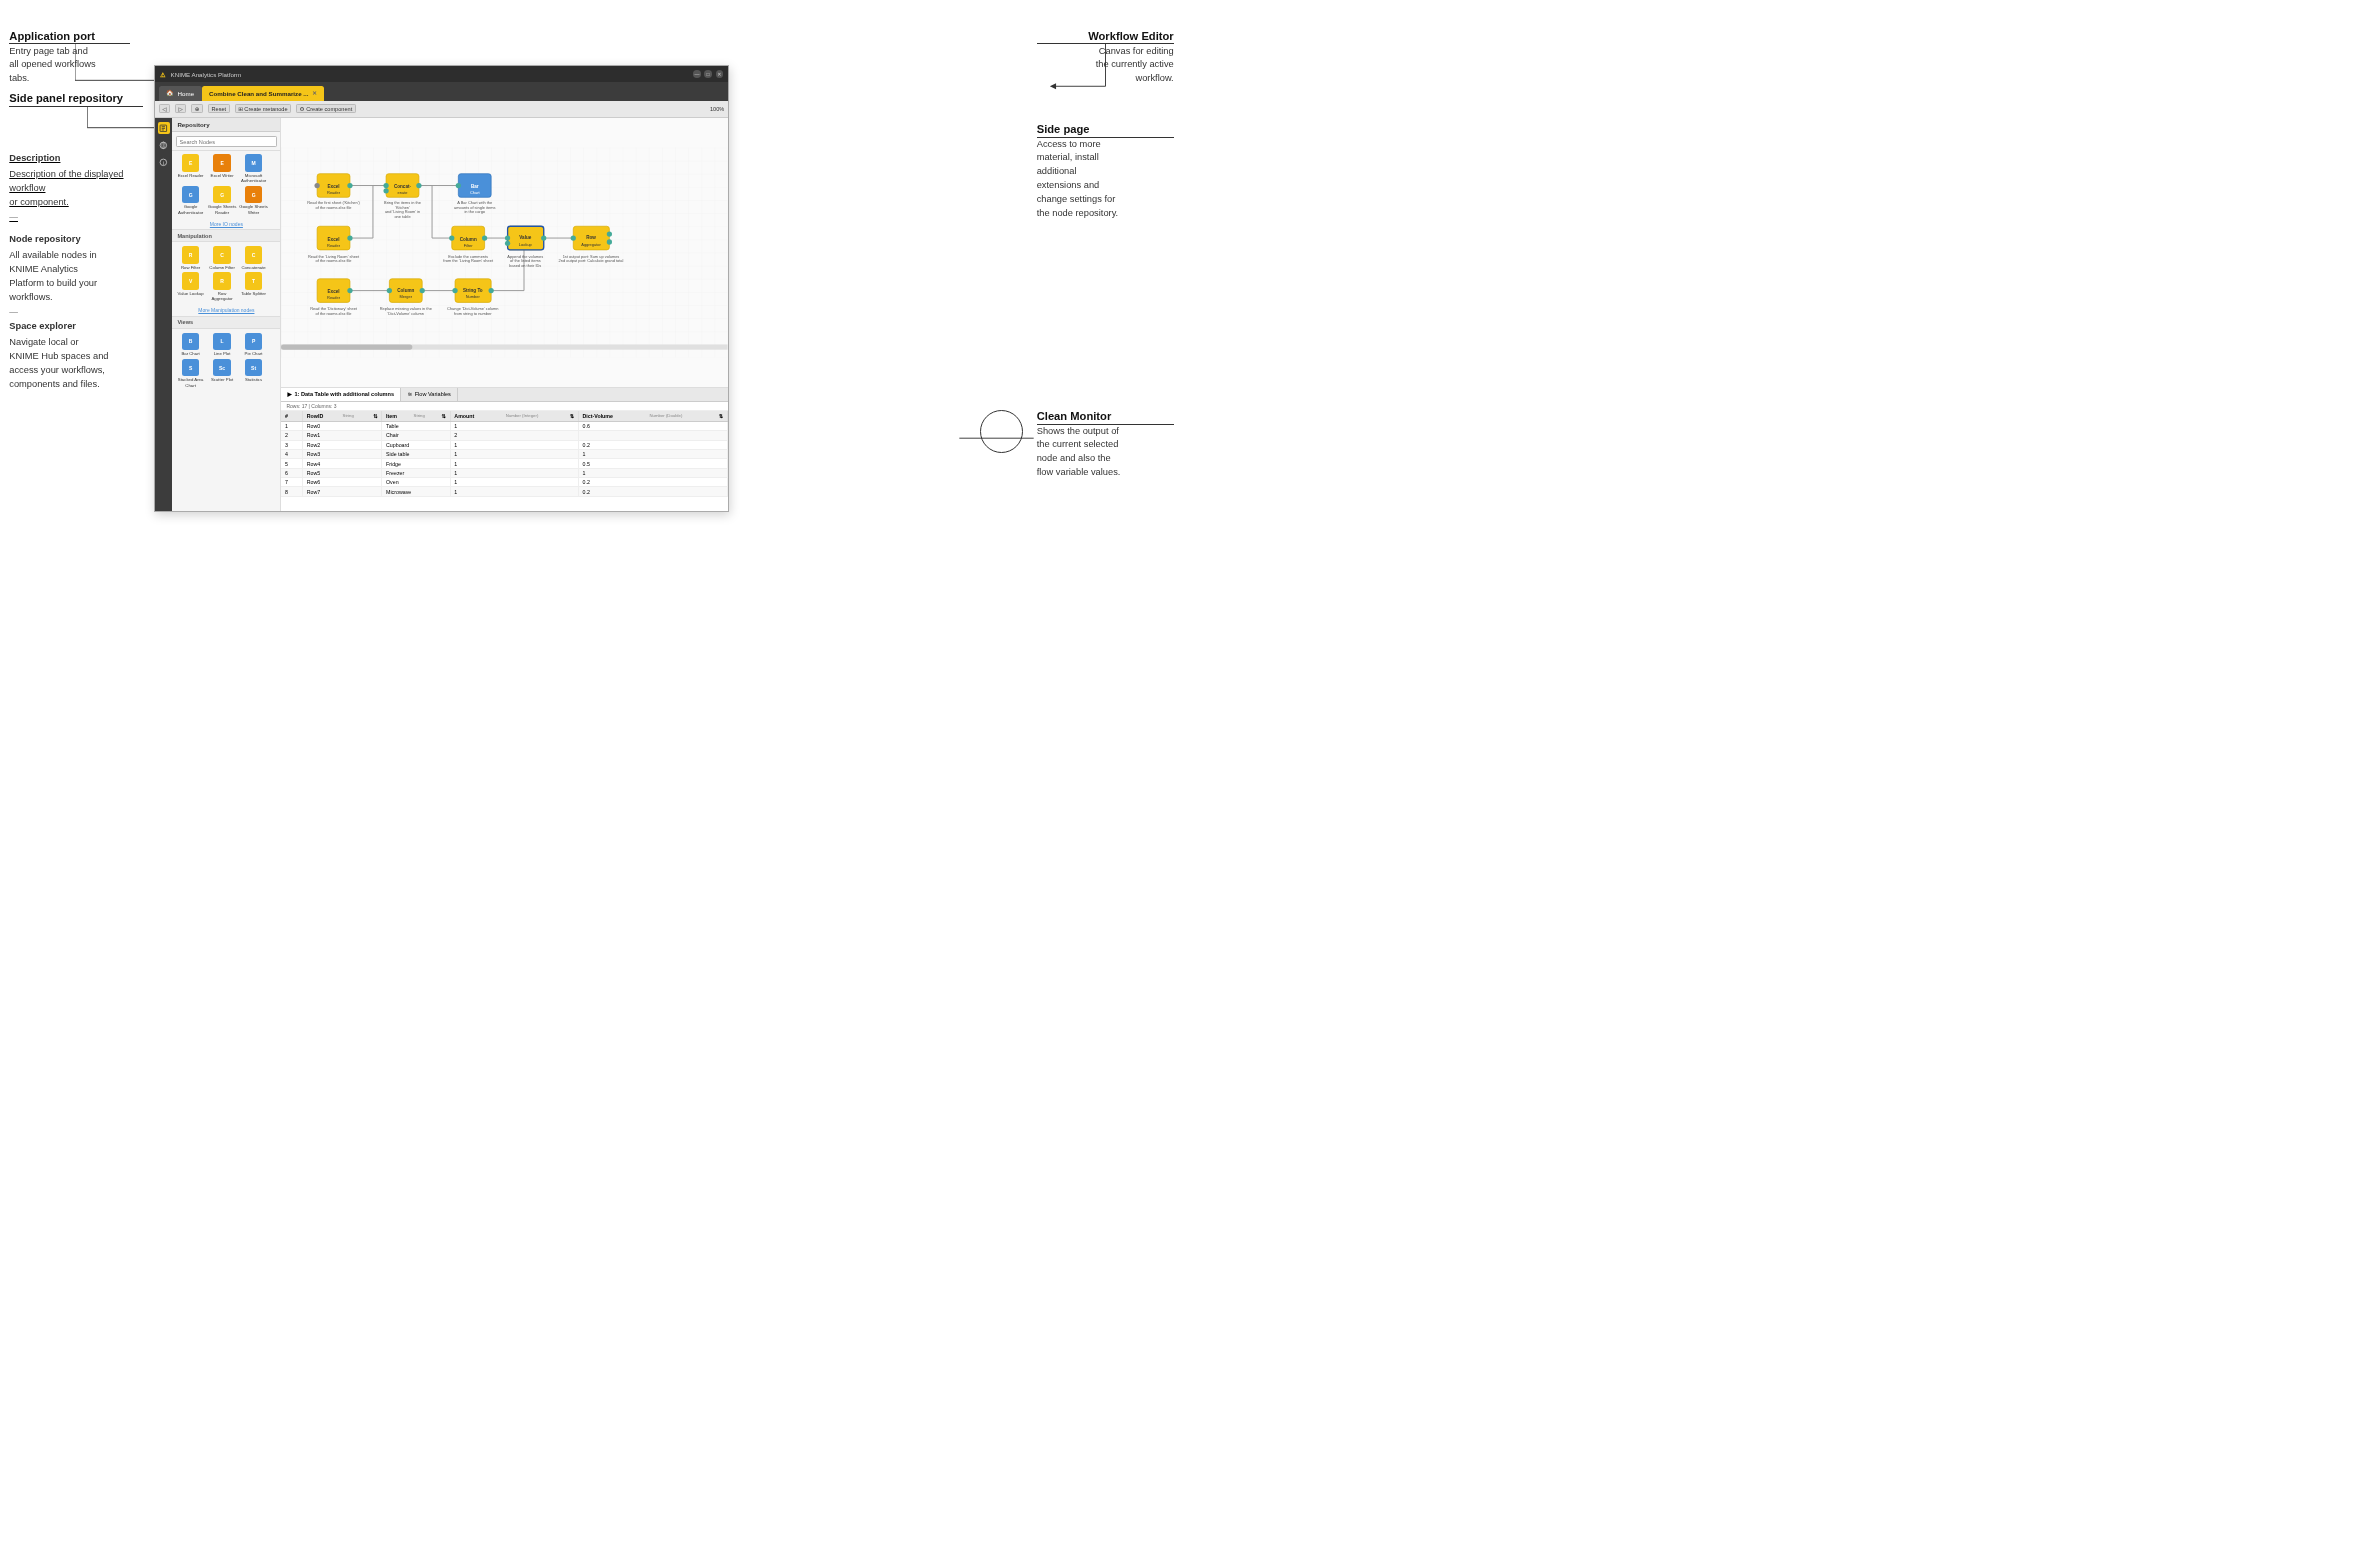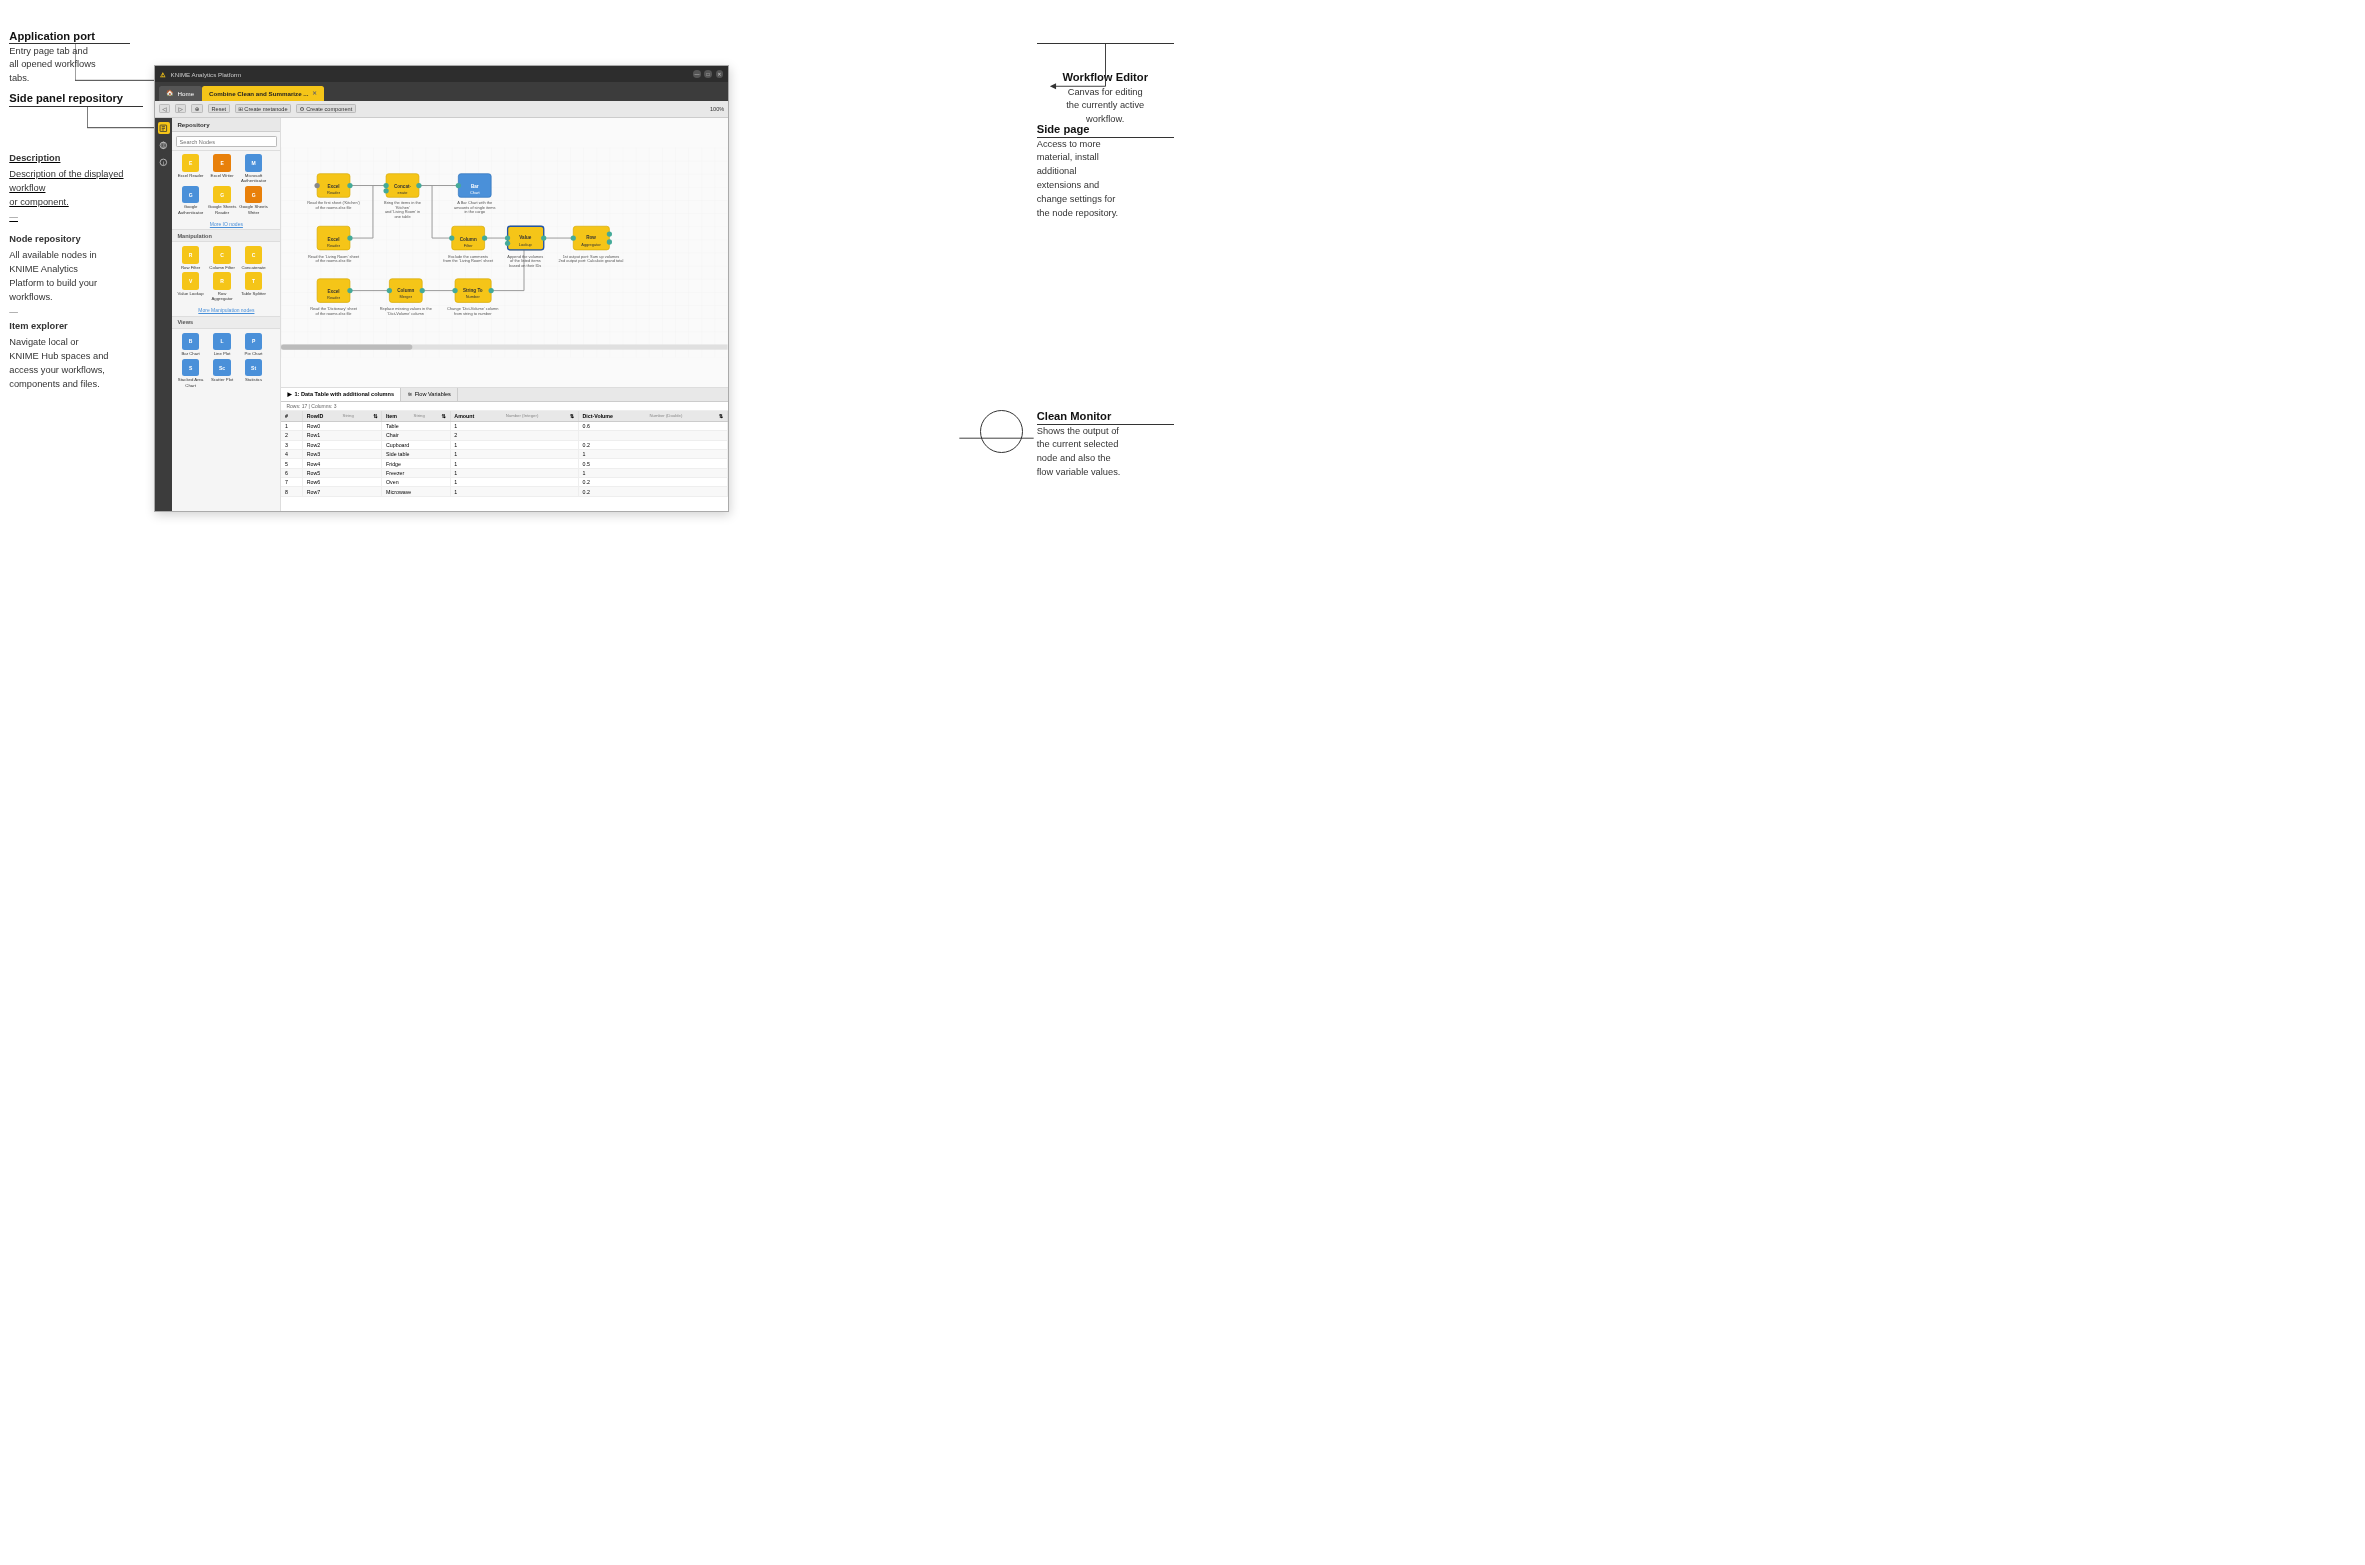--- a/index.html
+++ b/index.html
@@ -32,22 +32,21 @@
       left: 9.3px;
       width: 124px;
     }
 
     
     .label-workflow-editor {
       position: absolute;
       top: 30px;
       right: 9.3px;
       width: 137px;
-      text-align: center;
-      margin-top: 41px;
+      text-align: right;
     }
 
     
     .knime-window {
       position: absolute;
       top: 65px;
       left: 154px;
       width: 575px;
       height: 447px;
       border: 0.6px solid #aaa;
@@ -416,21 +415,21 @@
   <div style="font-size:8.7px;color:#888;margin-top:2.5px;">—</div>
 </div>
 
 <div style="position:absolute;top:230px;left:9.3px;width:134px;">
   <div class="annotation-body"><strong>Node repository</strong></div>
   <div class="annotation-body">All available nodes in<br>KNIME Analytics<br>Platform to build your<br>workflows.</div>
   <div style="font-size:8.7px;color:#888;margin-top:2.5px;">—</div>
 </div>
 
 <div style="position:absolute;top:317px;left:9.3px;width:134px;">
-  <div class="annotation-body"><strong>Item explorer</strong></div>
+  <div class="annotation-body"><strong>Space explorer</strong></div>
   <div class="annotation-body">Navigate local or<br>KNIME Hub spaces and<br>access your workflows,<br>components and files.</div>
 </div>
 
 <div style="position:absolute;top:123px;right:9.3px;width:137px;">
   <div class="annotation-title">Side page</div>
   <div class="annotation-body">Access to more<br>material, install<br>additional<br>extensions and<br>change settings for<br>the node repository.</div>
 </div>
 <div style="position:absolute;top:137px;right:9.3px;width:137px;height:1.2px;background:#333;"></div>
 
 <div style="position:absolute;top:410px;right:9.3px;width:137px;">

